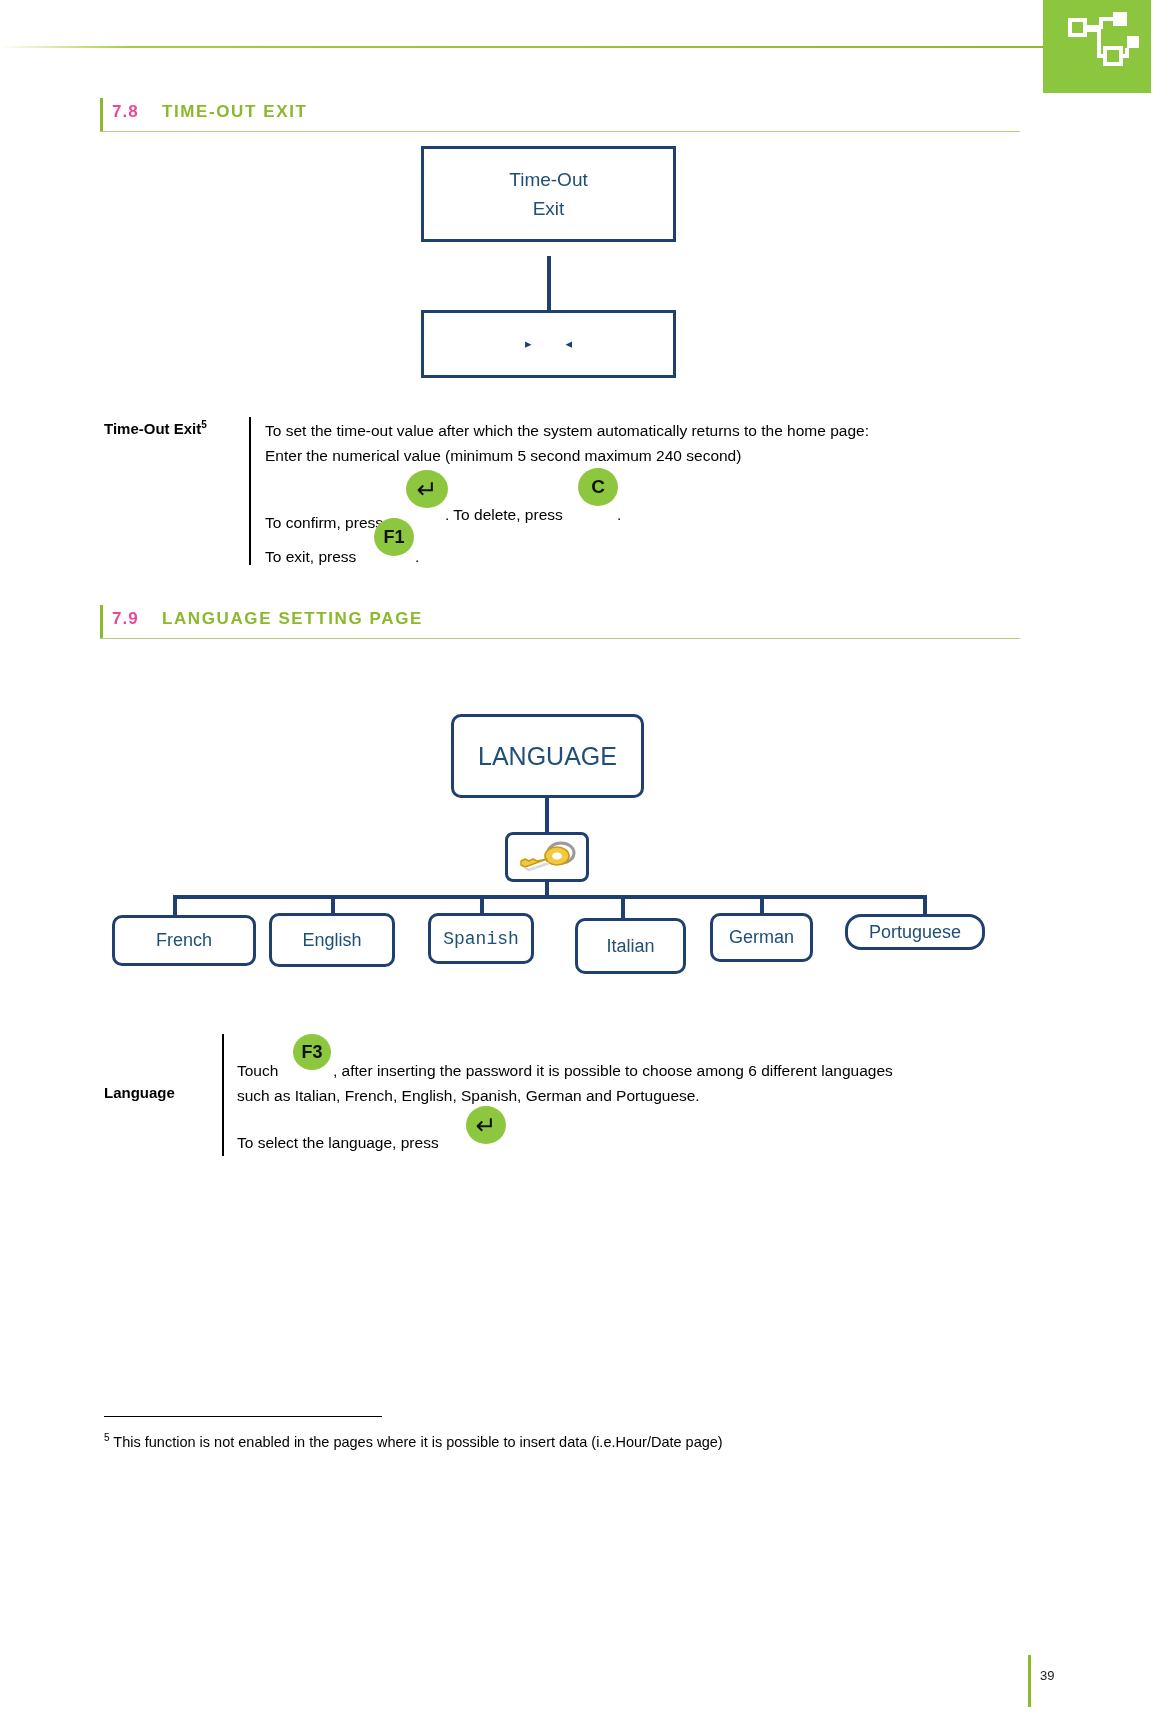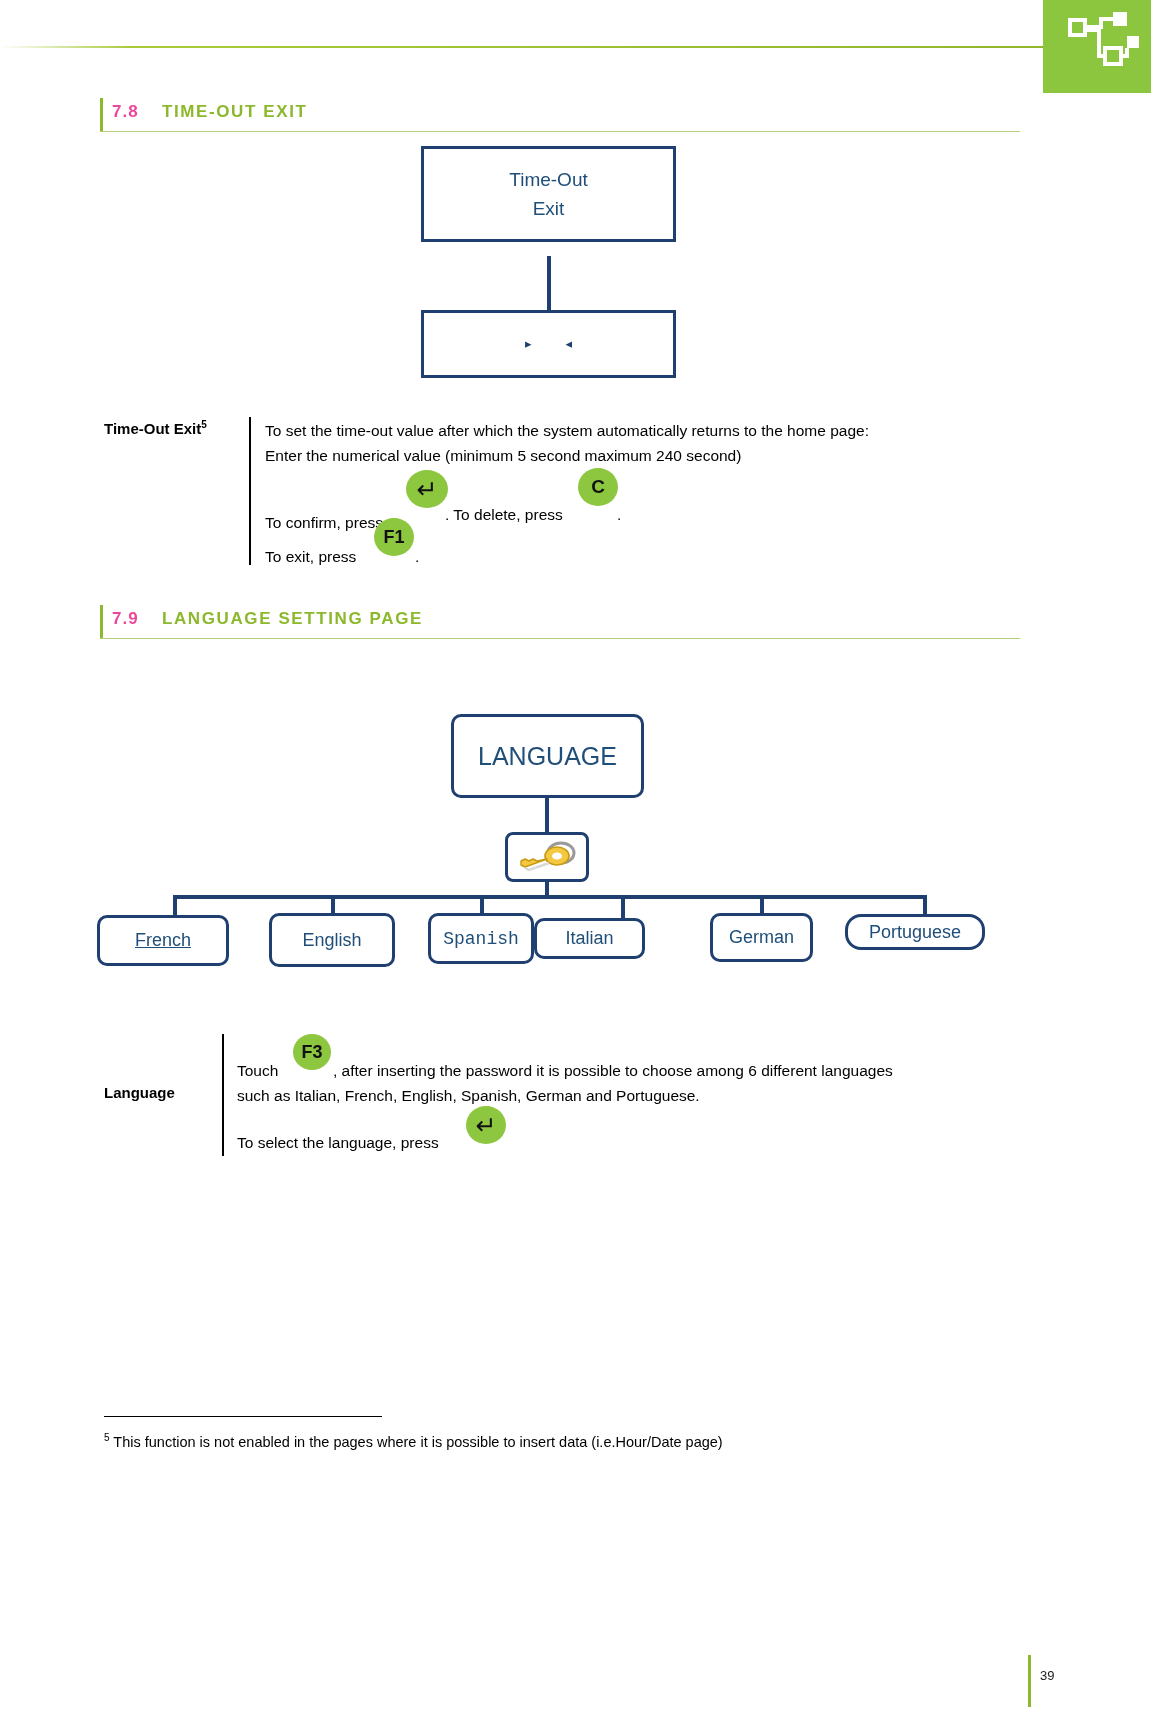--- a/index.html
+++ b/index.html
@@ -288,30 +288,30 @@
 <div class="fc-line" style="left:173px; top:895px; width:754px; height:4px;"></div>
 <div class="fc-line" style="left:545px; top:882px; width:4px; height:14px;"></div>
 
 <div class="fc-line" style="left:173px; top:895px; width:4px; height:26px;"></div>
 <div class="fc-line" style="left:331px; top:895px; width:4px; height:26px;"></div>
 <div class="fc-line" style="left:480px; top:895px; width:4px; height:20px;"></div>
 <div class="fc-line" style="left:621px; top:895px; width:4px; height:28px;"></div>
 <div class="fc-line" style="left:760px; top:895px; width:4px; height:18px;"></div>
 <div class="fc-line" style="left:923px; top:895px; width:4px; height:21px;"></div>
 
-<div class="lang-box" style="left:97px; top:915px; width:132px; height:51px;text-decoration:underline;">
+<div class="lang-box" style="left:112px; top:915px; width:144px; height:51px;">
   <span>French</span>
 </div>
 <div class="lang-box" style="left:269px; top:913px; width:126px; height:54px;">
   <span>English</span>
 </div>
 <div class="lang-box" style="left:428px; top:913px; width:106px; height:51px;font-family:Liberation Mono, monospace;">
   <span>Spanish</span>
 </div>
-<div class="lang-box" style="left:534px; top:918px; width:111px; height:41px;">
+<div class="lang-box" style="left:575px; top:918px; width:111px; height:56px;">
   <span>Italian</span>
 </div>
 <div class="lang-box" style="left:710px; top:913px; width:103px; height:49px;">
   <span>German</span>
 </div>
 <div class="lang-box" style="left:845px; top:914px; width:140px; height:36px;border-radius:16px;">
   <span>Portuguese</span>
 </div>
 
 <div class="desc-label" style="left:104px; top:1084px;">

